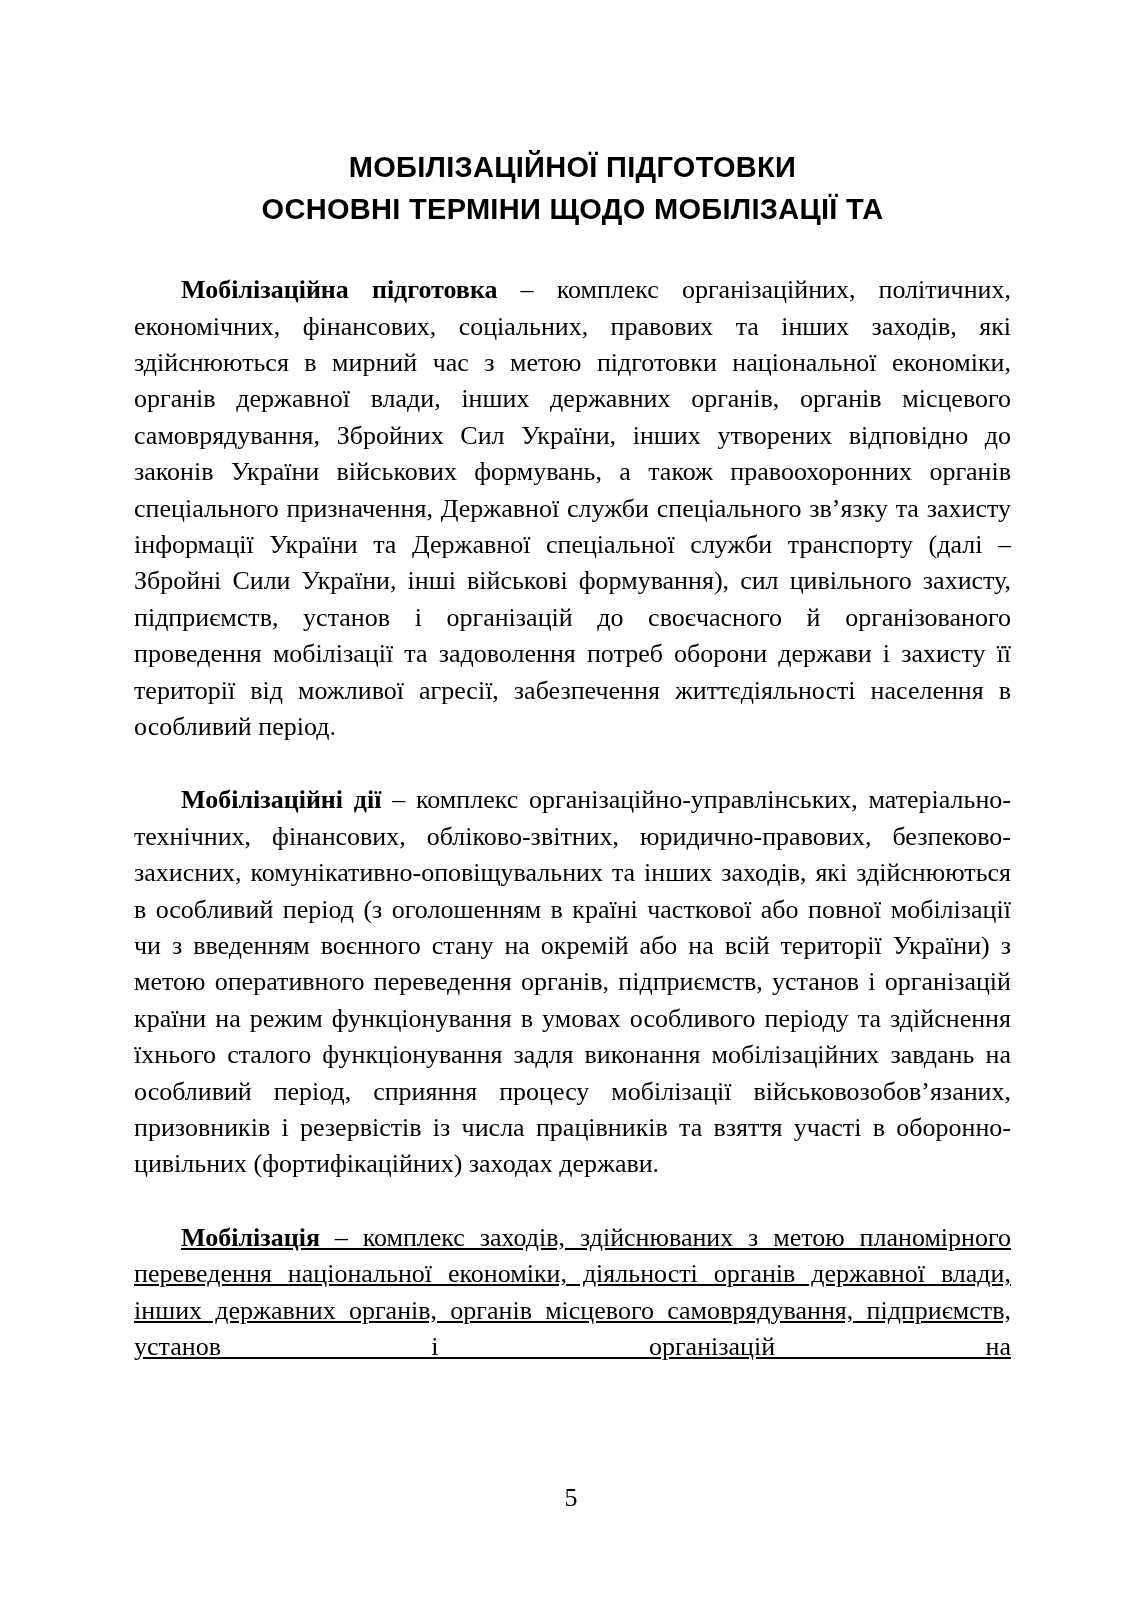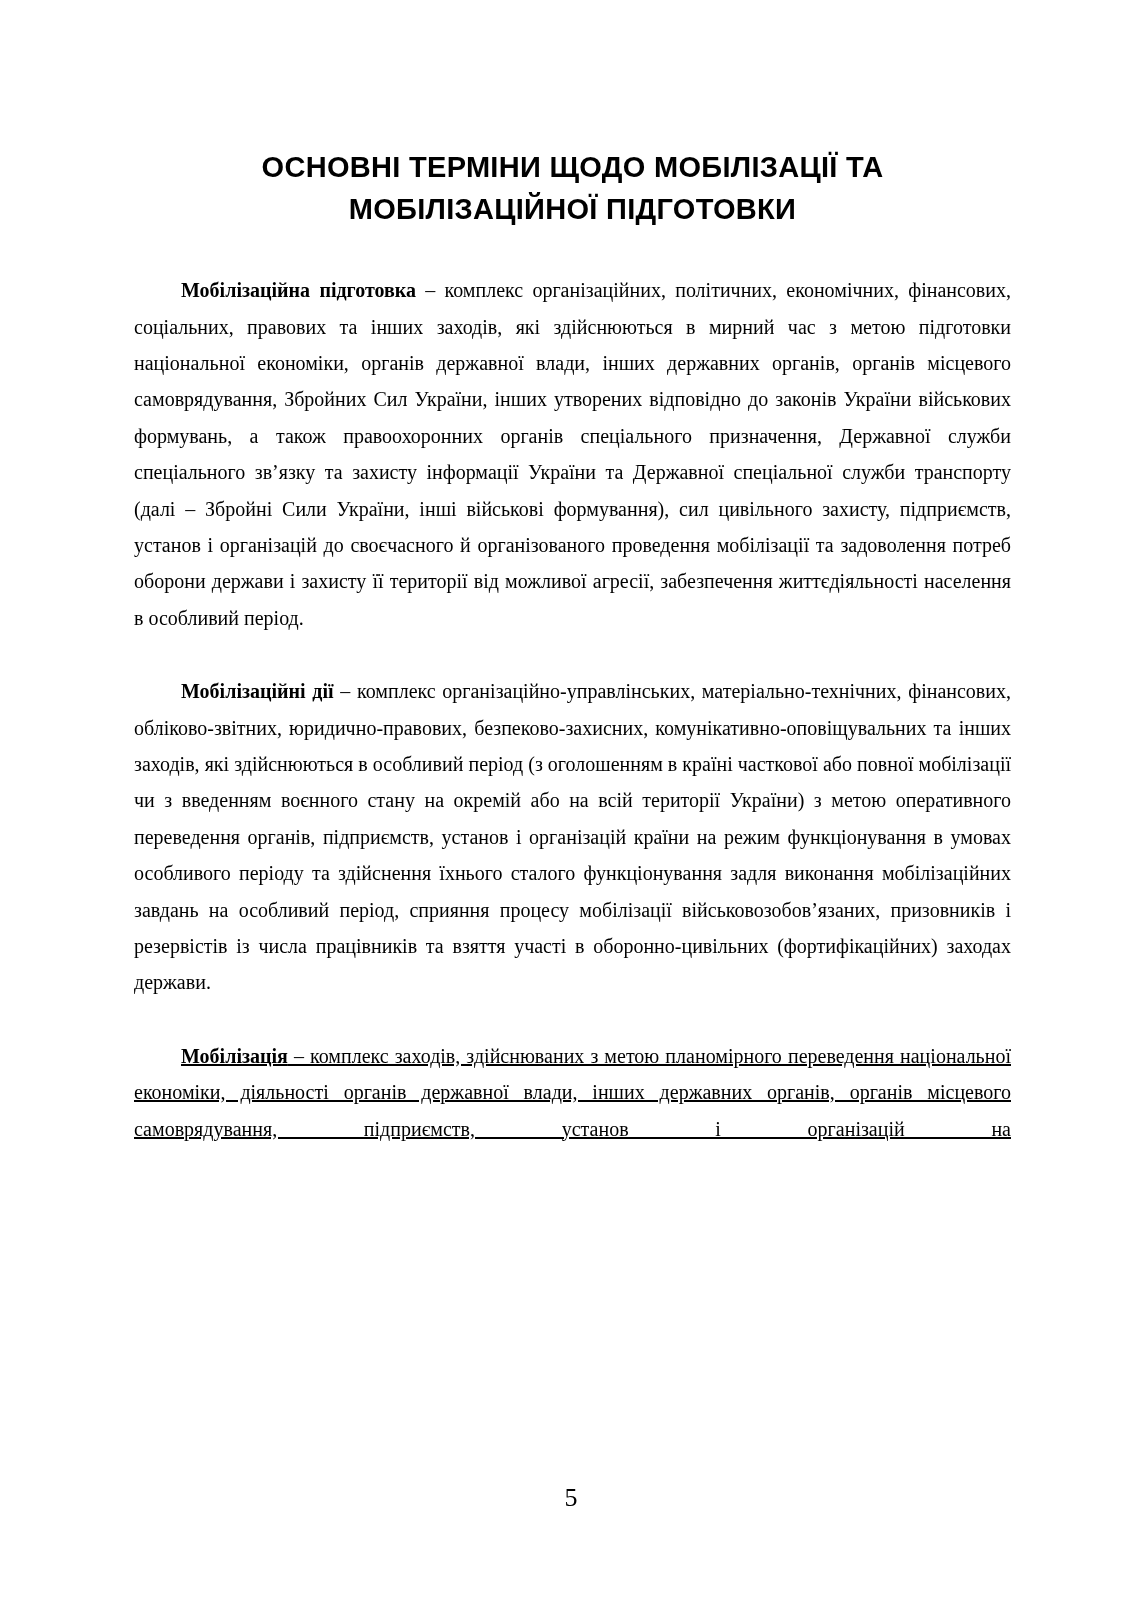--- a/index.html
+++ b/index.html
@@ -25,21 +25,21 @@
     font-size: 29px;
     line-height: 1.45;
     text-align: center;
     letter-spacing: 0.3px;
     margin: 0 0 42px 0;
   }
   .title-line {
     display: block;
   }
   .para {
-    font-size: 20px;
+    font-size: 26px;
     line-height: 36.4px;
     text-align: justify;
     text-indent: 47px;
     margin: 0 0 37px 0;
   }
   .para .term {
     font-weight: 700;
   }
   .para.continued {
     text-align-last: justify;
@@ -55,22 +55,22 @@
     font-size: 26px;
     font-family: "Liberation Serif", serif;
   }
 </style>
 </head>
 <body>
 
 <div class="page">
 
   <h1 class="title">
+    <span class="title-line">МОБІЛІЗАЦІЙНОЇ ПІДГОТОВКИ</span>
     <span class="title-line">ОСНОВНІ ТЕРМІНИ ЩОДО МОБІЛІЗАЦІЇ ТА</span>
-    <span class="title-line">МОБІЛІЗАЦІЙНОЇ ПІДГОТОВКИ</span>
   </h1>
 
   <p class="para"><b class="term">Мобілізаційна підготовка</b><span> – комплекс організаційних, політичних, економічних, фінансових, соціальних, правових та інших заходів, які здійснюються в мирний час з метою підготовки національної економіки, органів державної влади, інших державних органів, органів місцевого самоврядування, Збройних Сил України, інших утворених відповідно до законів України військових формувань, а також правоохоронних органів спеціального призначення, Державної служби спеціального зв’язку та захисту інформації України та Державної спеціальної служби транспорту (далі – Збройні Сили України, інші військові формування), сил цивільного захисту, підприємств, установ і організацій до своєчасного й організованого проведення мобілізації та задоволення потреб оборони держави і захисту її території від можливої агресії, забезпечення життєдіяльності населення в особливий період.</span></p>
 
   <p class="para"><b class="term">Мобілізаційні дії</b><span> – комплекс організаційно-управлінських, матеріально-технічних, фінансових, обліково-звітних, юридично-правових, безпеково-захисних, комунікативно-оповіщувальних та інших заходів, які здійснюються в особливий період (з оголошенням в країні часткової або повної мобілізації чи з введенням воєнного стану на окремій або на всій території України) з метою оперативного переведення органів, підприємств, установ і організацій країни на режим функціонування в умовах особливого періоду та здійснення їхнього сталого функціонування задля виконання мобілізаційних завдань на особливий період, сприяння процесу мобілізації військовозобов’язаних, призовників і резервістів із числа працівників та взяття участі в оборонно-цивільних (фортифікаційних) заходах держави.</span></p>
 
   <p class="para continued"><b class="term">Мобілізація</b><span> – комплекс заходів, здійснюваних з метою планомірного переведення національної економіки, діяльності органів державної влади, інших державних органів, органів місцевого самоврядування, підприємств, установ і організацій на</span></p>
 
   <div class="page-number">5</div>
 

